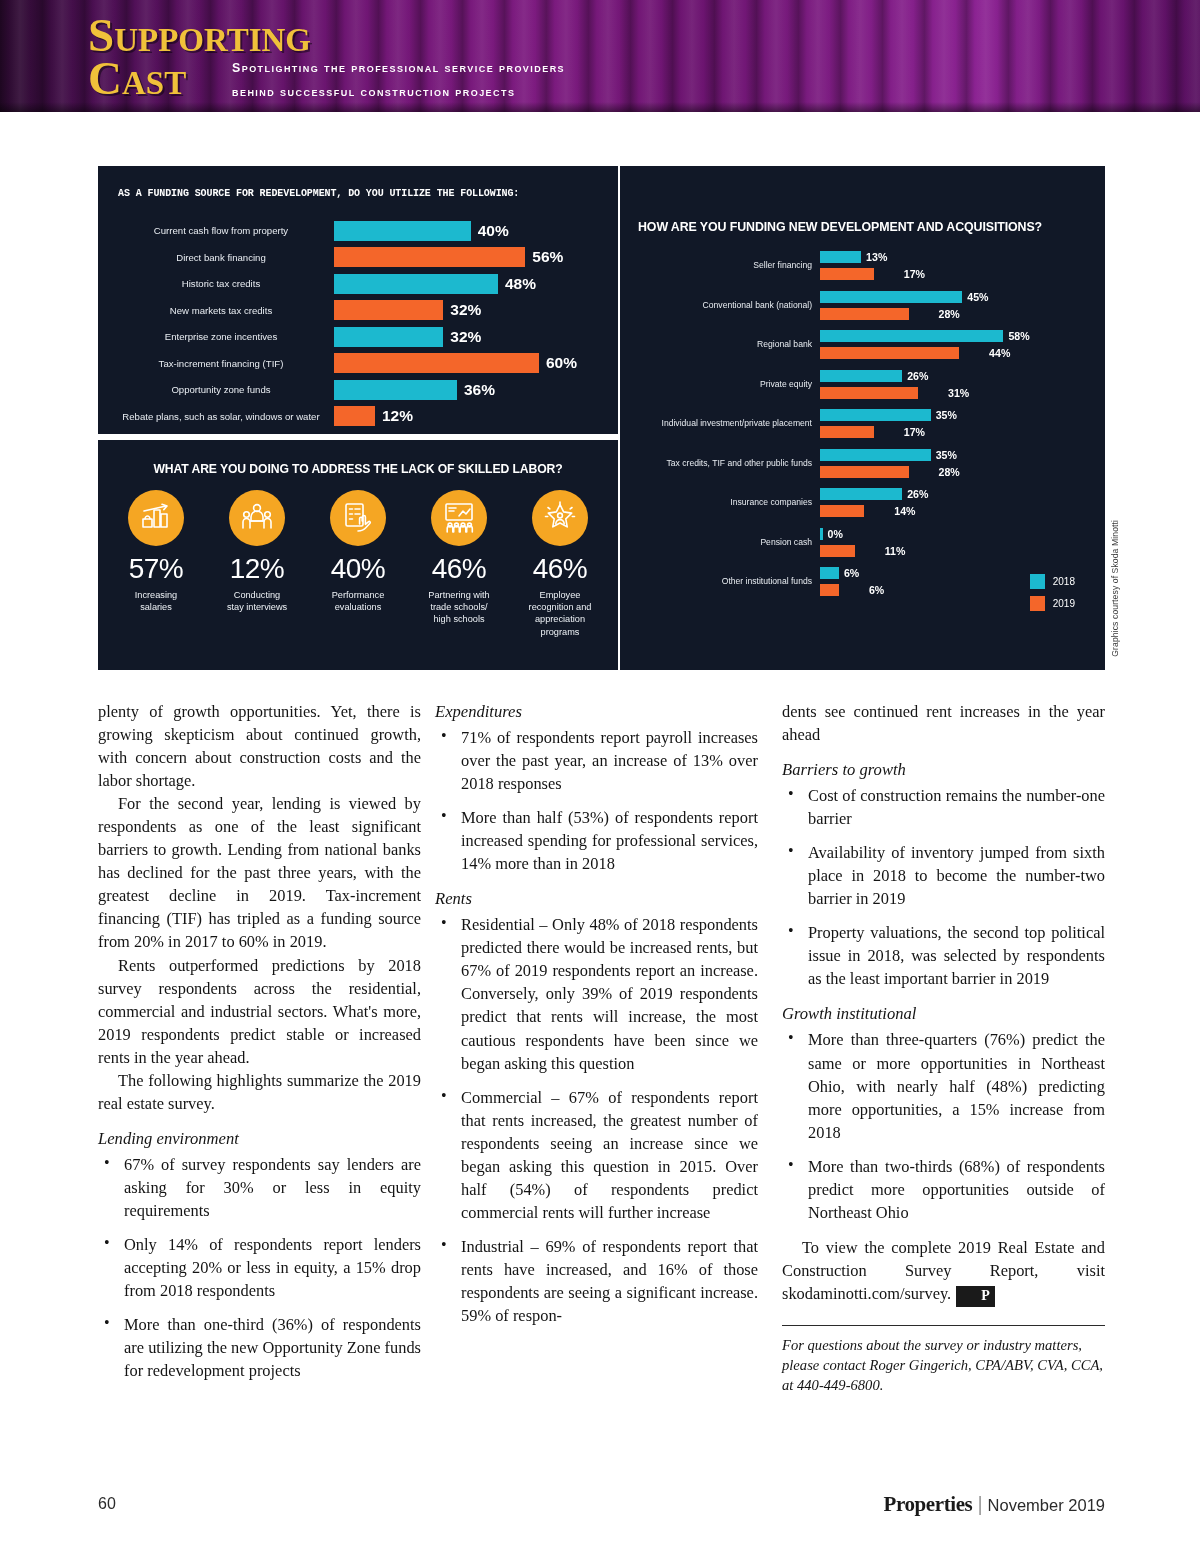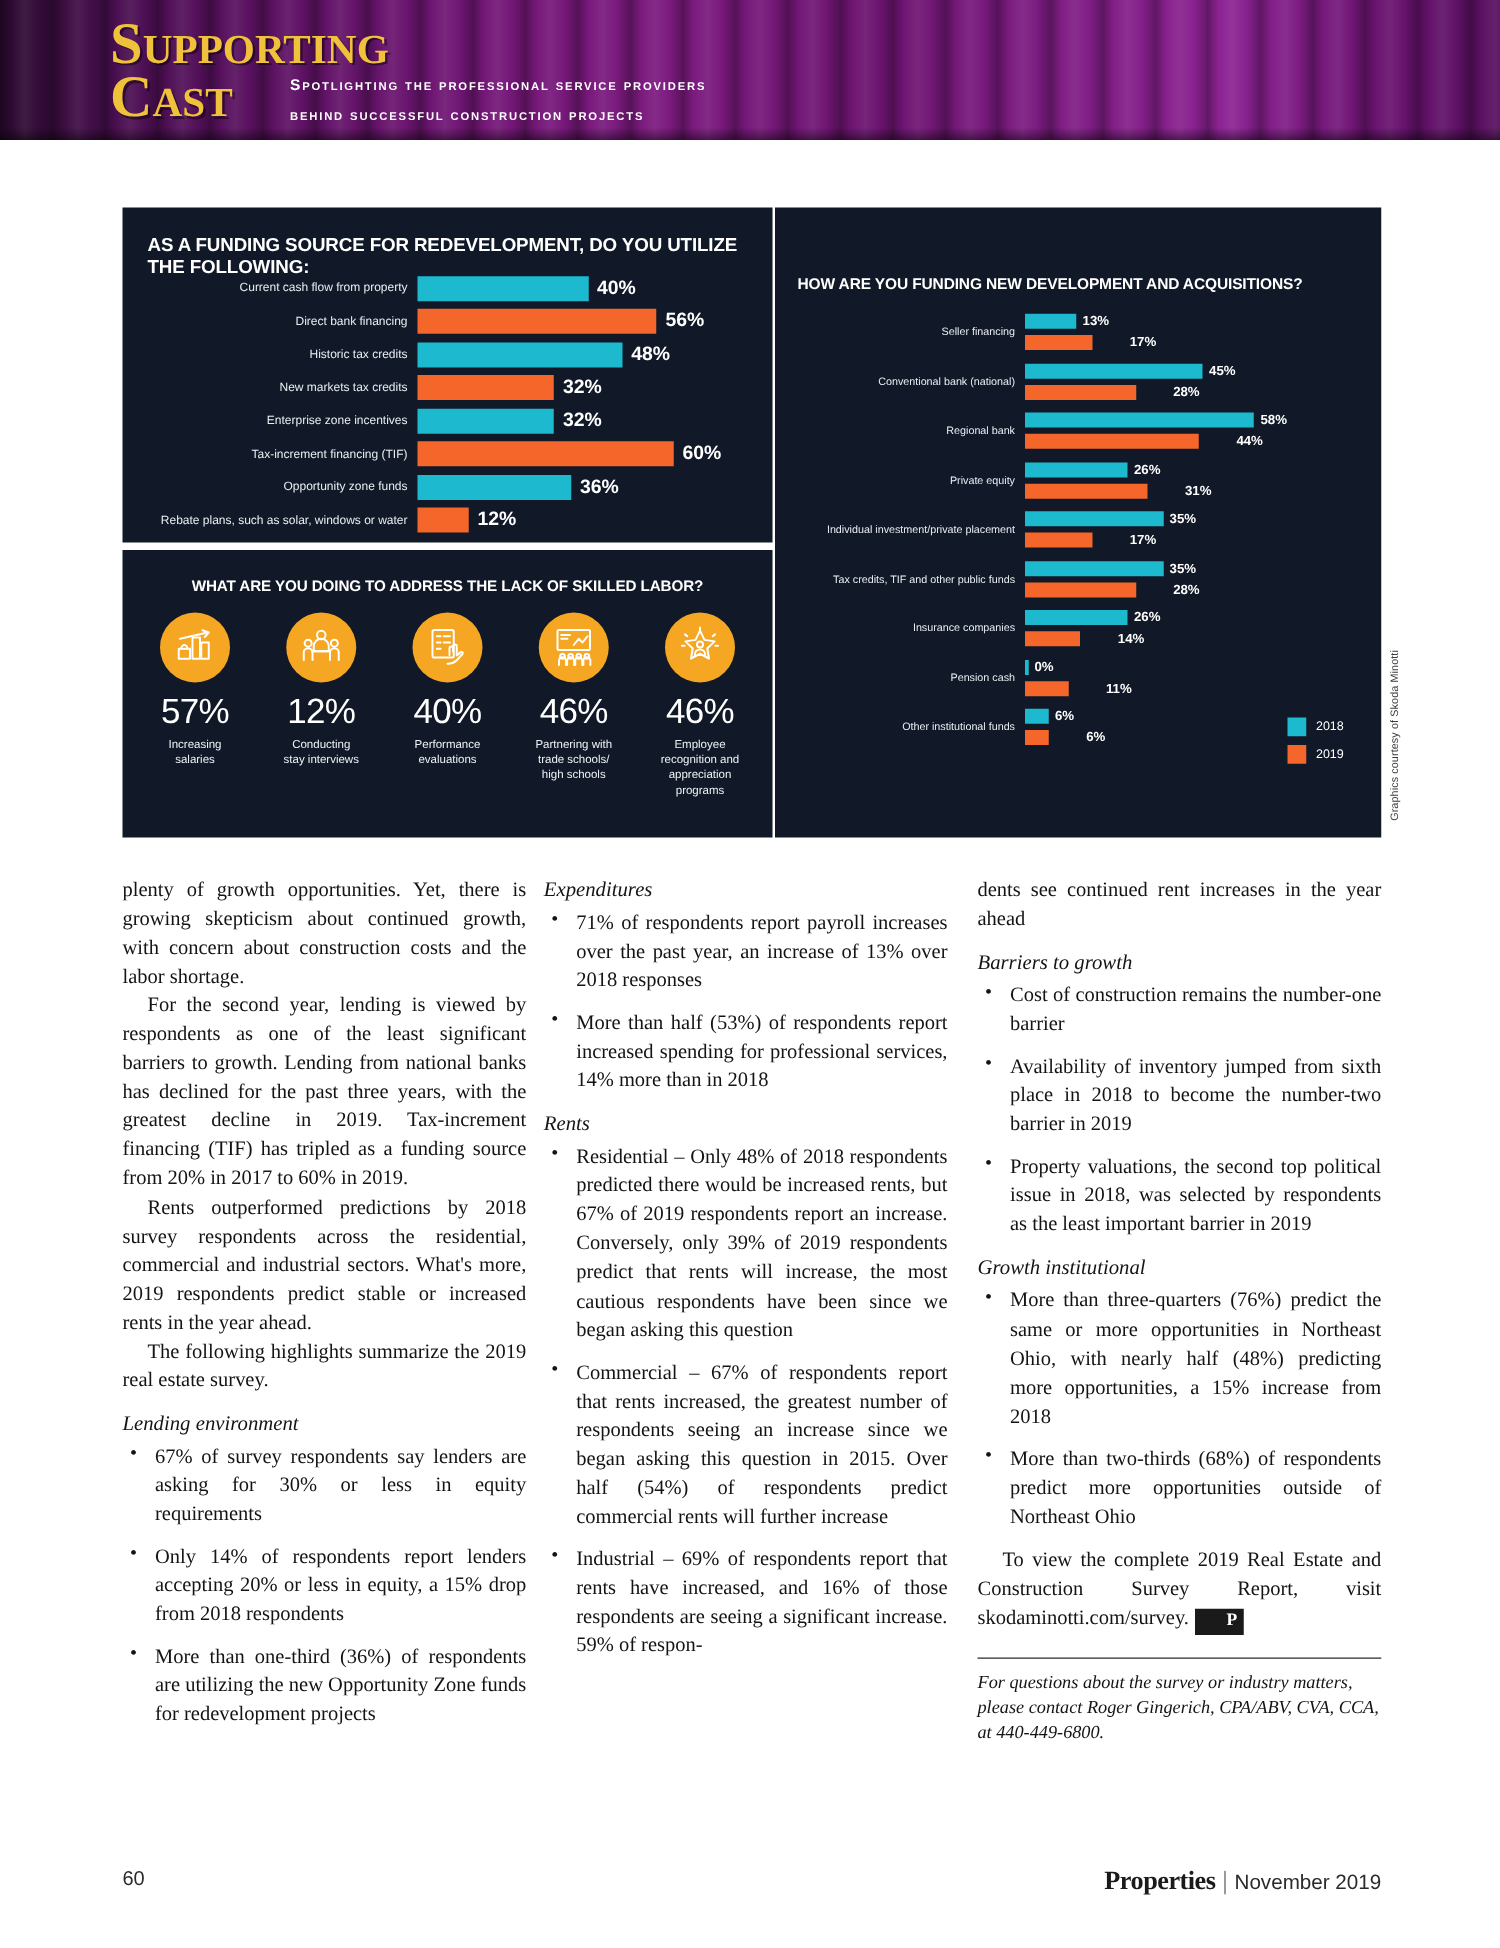--- a/index.html
+++ b/index.html
@@ -49,25 +49,25 @@
   
   .gfx { position:absolute; left:98px; top:166px; width:1007px; height:504px; }
   .panel { position:absolute; background:#111827; }
   .panel-title {
     font-family:"Liberation Sans", sans-serif;
     font-weight:700; color:#ffffff; letter-spacing:-0.1px;
   }
 
   
   #panelA { left:0; top:0; width:520px; height:268px; }
-  #panelA .panel-title { position:absolute; left:20px; top:22px; font-size:15px; }
+  #panelA .panel-title { position:absolute; left:20px; top:22px; font-size:10px;font-family:Liberation Mono, monospace; }
   .barsA { position:absolute; left:18px; top:52px; width:484px; }
   .rowA { display:flex; align-items:center; height:25px; margin-bottom:1.5px; }
   .rowA .lbl {
-    width:218px; text-align:right; padding-right:8px;
+    width:218px; text-align:center; padding-right:8px;
     font-family:"Liberation Sans", sans-serif;
     font-size:9.6px; color:#e9edf2; white-space:nowrap;
   }
   .rowA .bwrap { flex:1; display:flex; align-items:center; }
   .rowA .bar { height:20px; }
   .rowA .val {
     margin-left:7px; font-family:"Liberation Sans", sans-serif;
     font-weight:700; font-size:15.5px; color:#ffffff; white-space:nowrap;
   }
 

